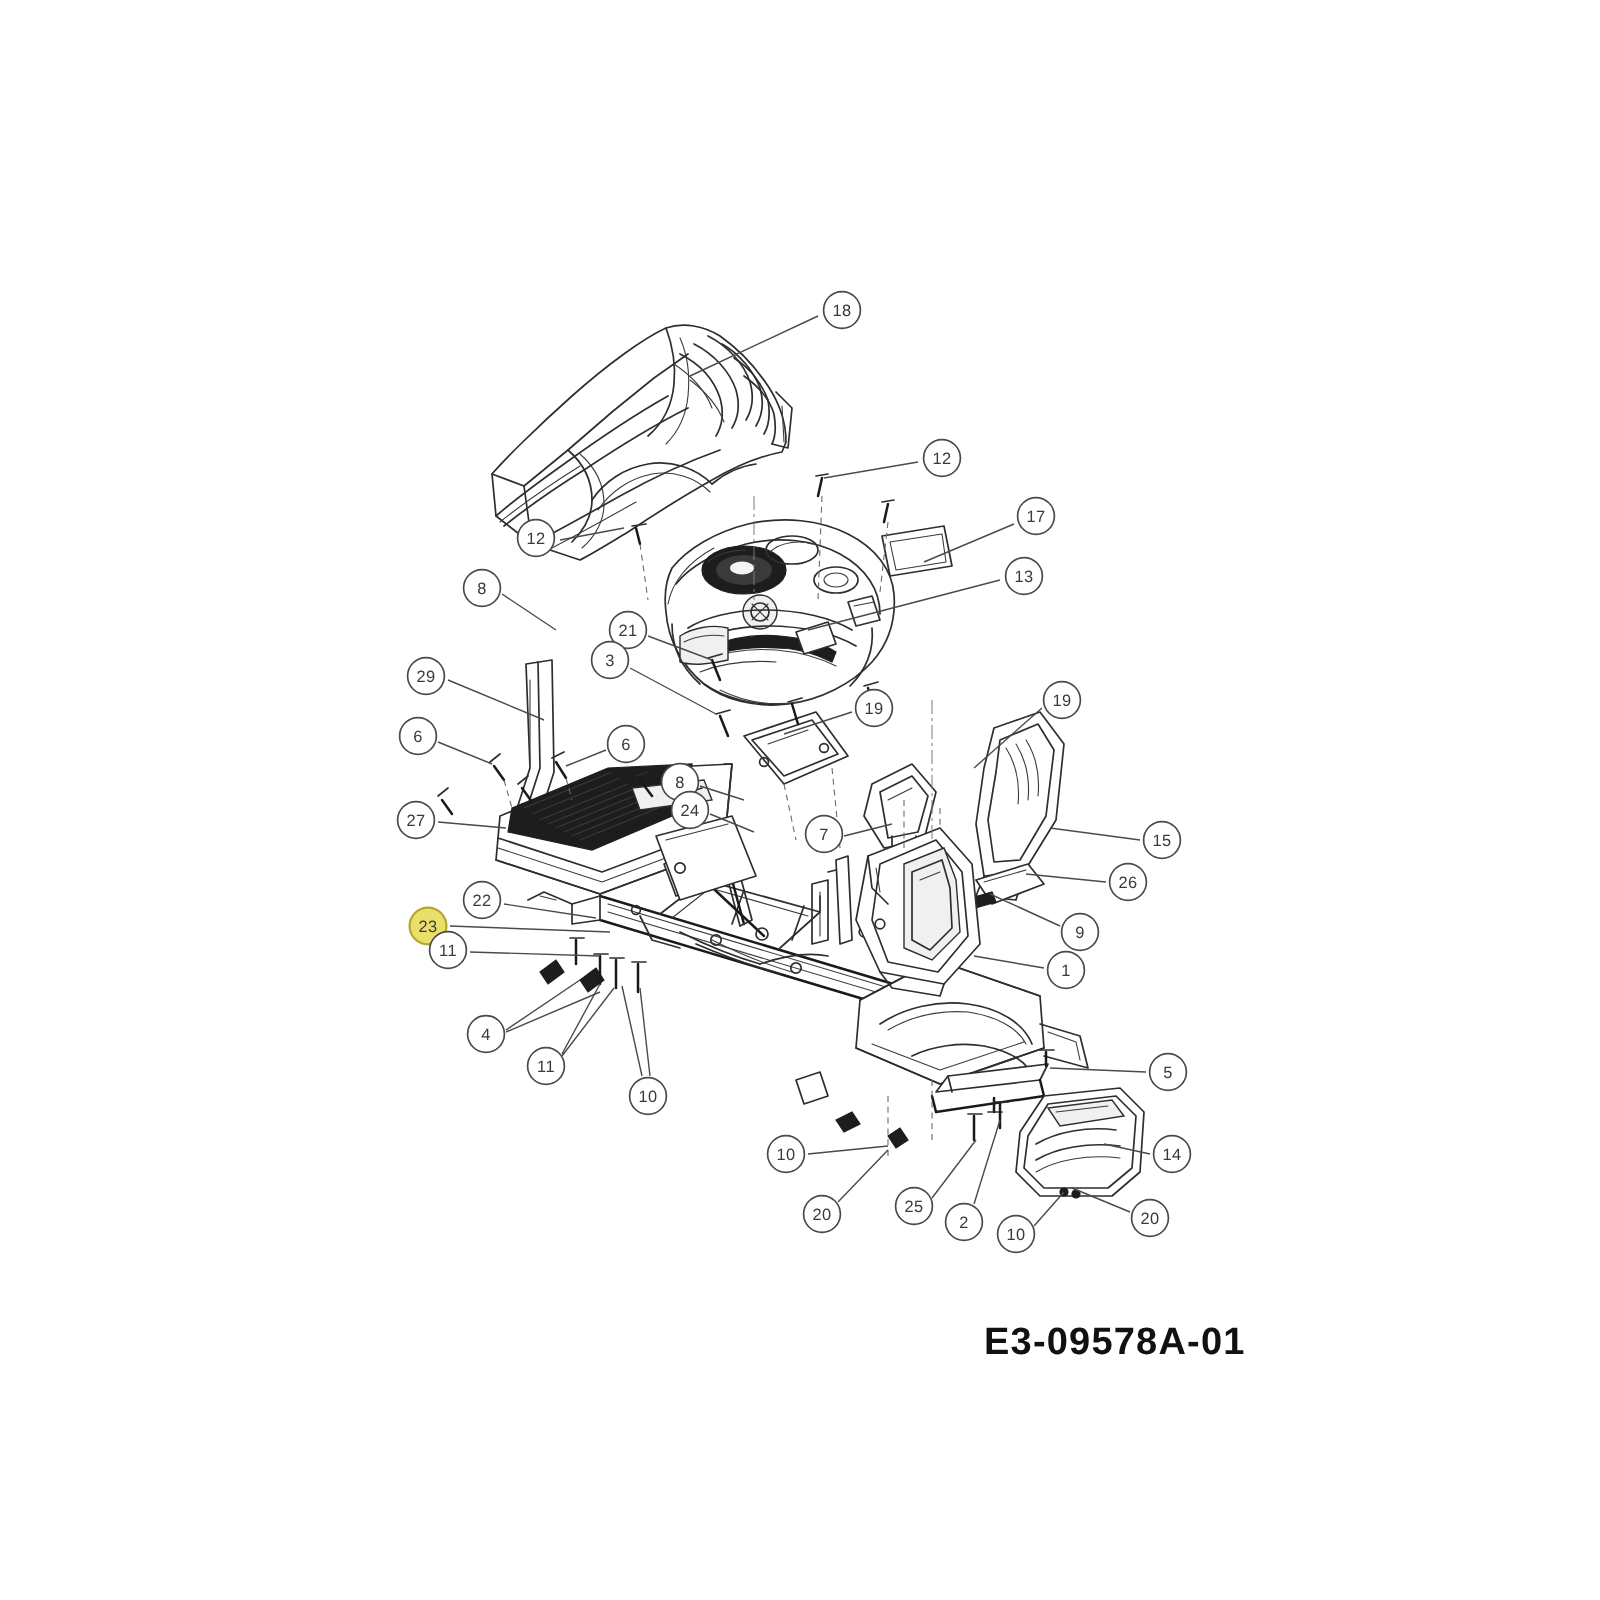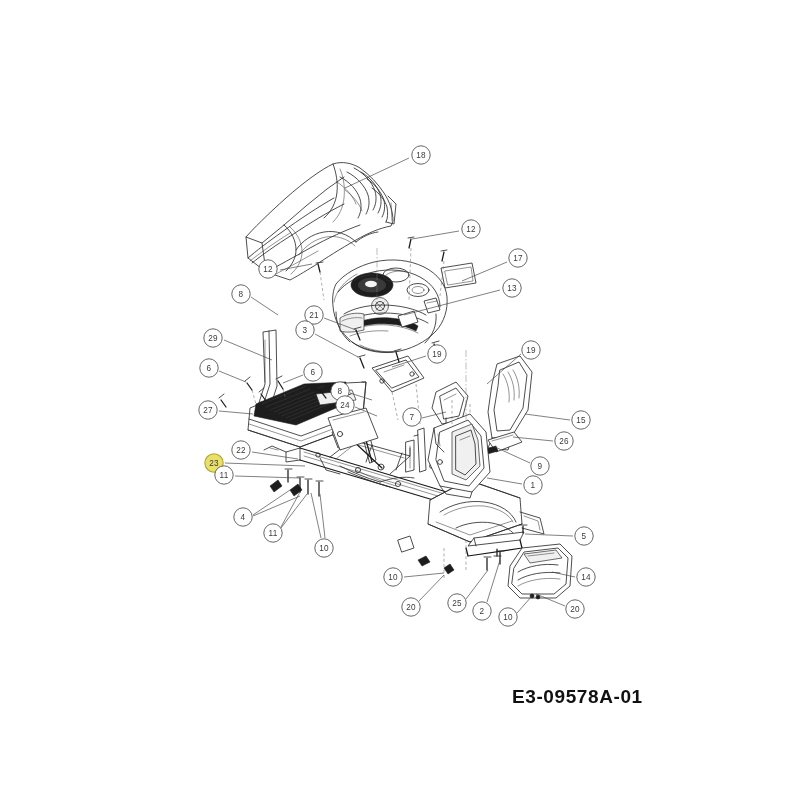--- a/index.html
+++ b/index.html
@@ -8,28 +8,27 @@
     width:800px;height:800px;overflow:hidden;
     font-family:"Liberation Sans", sans-serif;
     color:#1a1a1a;
     position:relative;
   }
   #sheet{position:absolute;inset:0;background:#ffffff;border-radius:32px;}
   #diagram-svg{position:absolute;left:0;top:0;width:800px;height:800px;display:block;}
 
   .partnum{
     position:absolute;
-    left:492px; top:686px;
+    left:492px; top:661px;
     font-family:"Liberation Sans", sans-serif;
     font-size:19px;
     font-weight:600;
     letter-spacing:0.6px;
     color:#111111;
     white-space:nowrap;
-    margin-left:20px;
   }
 
   
   .bub-label{
     font-family:"Liberation Sans", sans-serif;
     font-size:8.2px;
     fill:#3a3a3a;
     text-anchor:middle;
     dominant-baseline:central;
     letter-spacing:0.2px;

